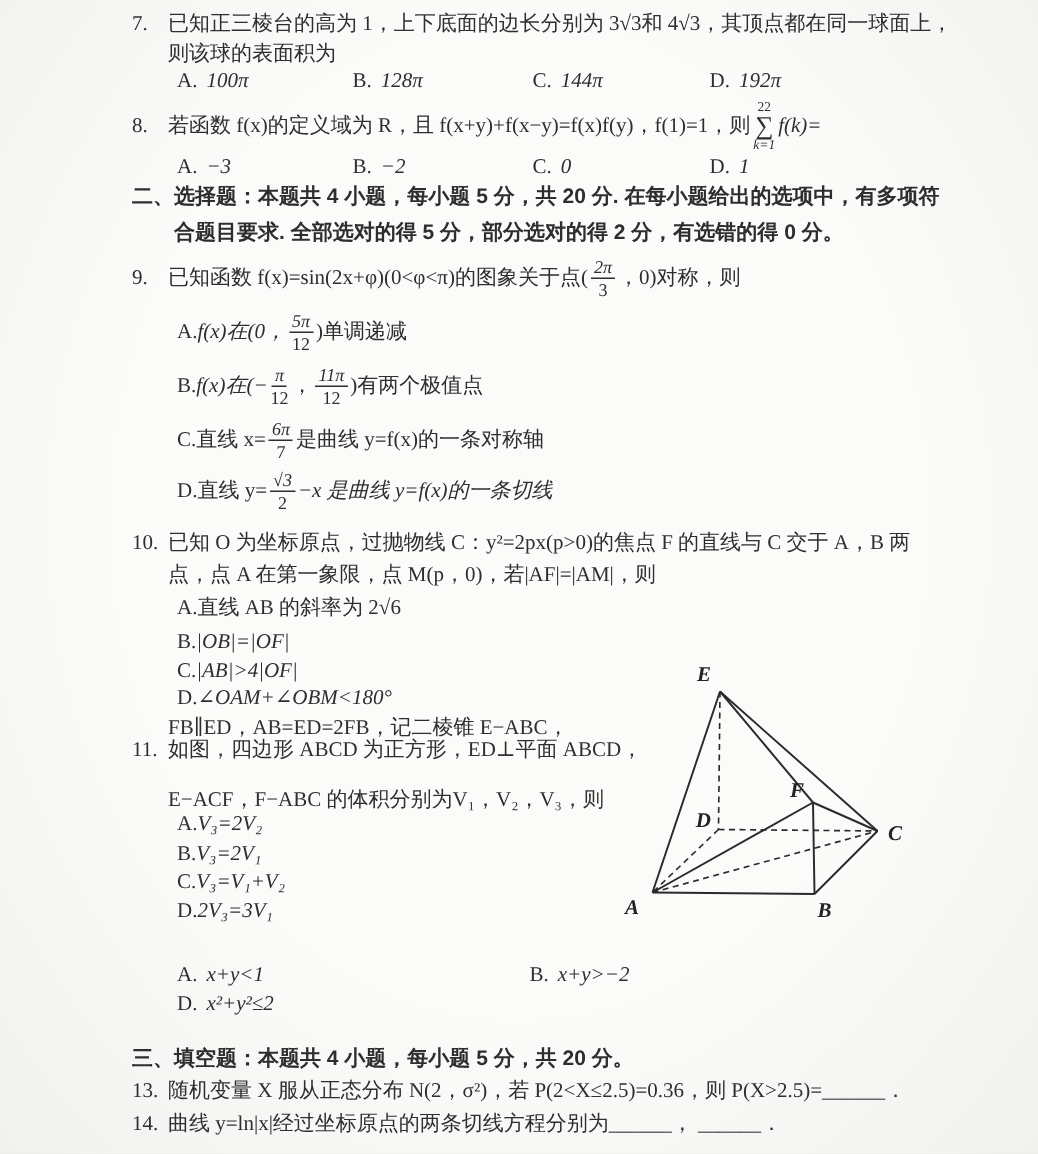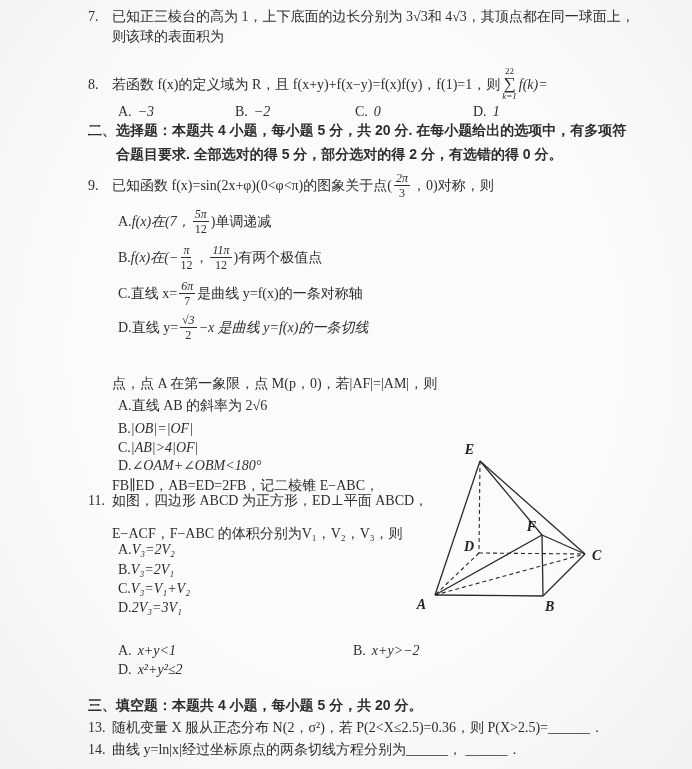--- a/index.html
+++ b/index.html
@@ -36,20 +36,26 @@
   #figure-q11 line{stroke:#2a2a2a;stroke-width:1.3;}
   #figure-q11 line.dash{stroke-dasharray:4 3;stroke-width:1.1;}
 </style>
 </head>
 <body>
 
 <div id="page">
 
   <div class="ln" style="top:8px"><span class="qno">7.</span><span>已知正三棱台的高为 1，上下底面的边长分别为 3√3和 4√3，其顶点都在同一球面上，</span></div>
   <div class="ln ind" style="top:28px"><span>则该球的表面积为</span></div>
+  <div class="ln optrow" style="top:46px">
+    <span class="opt"><span class="k">A.</span><span class="m">100π</span></span>
+    <span class="opt"><span class="k">B.</span><span class="m">128π</span></span>
+    <span class="opt"><span class="k">C.</span><span class="m">144π</span></span>
+    <span class="opt"><span class="k">D.</span><span class="m">192π</span></span>
+  </div>
 
   <div class="ln mid" style="top:66px;height:36px">
     <span class="qno">8.</span>
       <span>若函数 f(x)的定义域为 R，且 f(x+y)+f(x−y)=f(x)f(y)，f(1)=1，则</span>
       <span class="sum">
         <span class="st">22</span>
         <span class="sg">∑</span>
         <span class="sb m">k=1</span>
       </span>
       <span class="m">f(k)=</span>
@@ -68,21 +74,21 @@
     <span class="qno">9.</span>
       <span>已知函数 f(x)=sin(2x+φ)(0&lt;φ&lt;π)的图象关于点(</span>
       <span class="frac">
         <span class="fn m">2π</span>
         <span class="fd">3</span>
       </span>
       <span>，0)对称，则</span>
   </div>
   <div class="ln mid optline" style="top:204px;height:34px">
     <span class="k">A.</span>
-      <span class="m">f(x)在(7，</span>
+      <span class="m">f(x)在(0，</span>
       <span class="frac">
         <span class="fn m">5π</span>
         <span class="fd">12</span>
       </span>
       <span>)单调递减</span>
   </div>
   <div class="ln mid optline" style="top:240px;height:34px">
     <span class="k">B.</span>
       <span class="m">f(x)在(−</span>
       <span class="frac">
@@ -108,20 +114,21 @@
   <div class="ln mid optline" style="top:310px;height:34px">
     <span class="k">D.</span>
       <span>直线 y=</span>
       <span class="frac">
         <span class="fn m">√3</span>
         <span class="fd">2</span>
       </span>
       <span class="m">−x 是曲线 y=f(x)的一条切线</span>
   </div>
 
+  <div class="ln" style="top:354px"><span class="qno">10.</span><span>已知 O 为坐标原点，过抛物线 C：y²=2px(p&gt;0)的焦点 F 的直线与 C 交于 A，B 两</span></div>
   <div class="ln ind" style="top:375px"><span>点，点 A 在第一象限，点 M(p，0)，若|AF|=|AM|，则</span></div>
   <div class="ln optline" style="top:397px"><span class="k">A.</span><span>直线 AB 的斜率为 2√6</span></div>
   <div class="ln optline" style="top:420px"><span class="k">B.</span><span class="m">|OB|=|OF|</span></div>
   <div class="ln optline" style="top:439px"><span class="k">C.</span><span class="m">|AB|&gt;4|OF|</span></div>
   <div class="ln optline" style="top:457px"><span class="k">D.</span><span class="m">∠OAM+∠OBM&lt;180°</span></div>
 
   <div class="ln" style="top:492px"><span class="qno">11.</span><span>如图，四边形 ABCD 为正方形，ED⊥平面 ABCD，</span></div>
   <div class="ln ind" style="top:477px"><span>FB∥ED，AB=ED=2FB，记二棱锥 E−ABC，</span></div>
   <div class="ln ind" style="top:525px"><span>E−ACF，F−ABC 的体积分别为V₁，V₂，V₃，则</span></div>
   <div class="ln optline" style="top:541px"><span class="k">A.</span><span class="m">V₃=2V₂</span></div>

